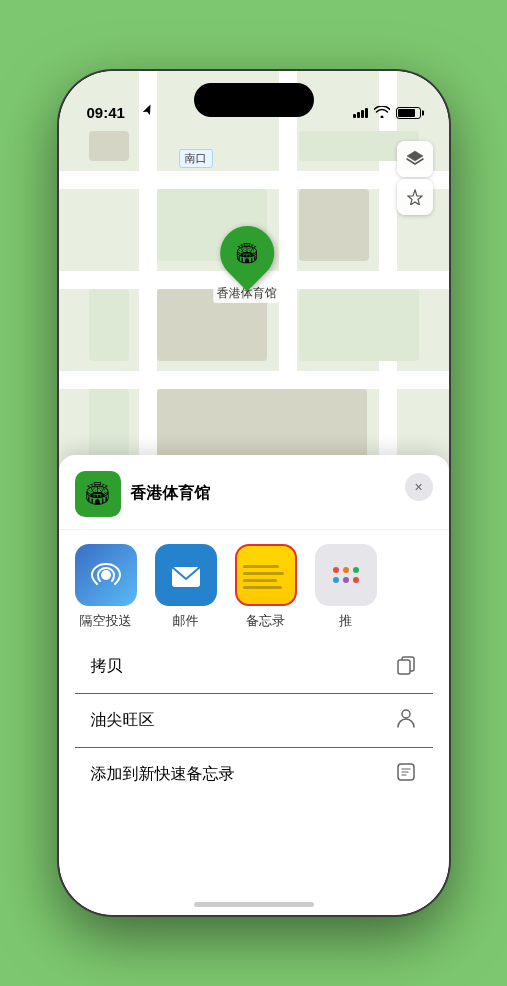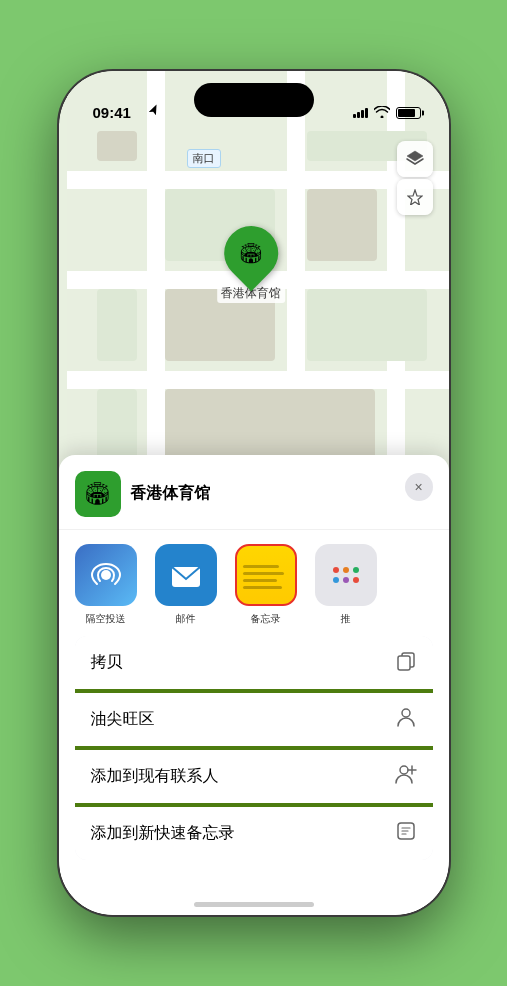--- a/index.html
+++ b/index.html
@@ -83,34 +83,33 @@
       z-index: 99;
     }
 
     .status-time {
       font-size: 15px;
       font-weight: 600;
       color: #000;
       display: flex;
       align-items: flex-start;
       gap: 18px;
-      margin-left: 6px;
     }
 
     .status-icons {
       display: flex;
       align-items: center;
       gap: 6px;
     }
 
     
     .map-area {
       position: absolute;
       top: 0;
-      left: 8px;
+      left: 0;
       right: 0;
       height: 450px;
       background: #e8efe0;
       overflow: hidden;
     }
 
     
     .map-road-h {
       position: absolute;
       background: #fff;
@@ -345,21 +344,21 @@
 
     .notes-line:nth-child(2) {
       width: 90%;
     }
 
     .notes-line:nth-child(3) {
       width: 75%;
     }
 
     .app-label {
-      font-size: 10px;
+      font-size: 13px;
       color: #333;
       text-align: center;
     }
 
     
     .notes-selected {
       border: 2px solid #e8302a;
     }
 
     
@@ -388,21 +387,21 @@
       border-radius: 12px;
       overflow: hidden;
     }
 
     .action-item {
       display: flex;
       align-items: center;
       justify-content: space-between;
       padding: 13px 16px;
       background: #fff;
-      border-bottom: 4px solid #4d7c0f;
+      border-bottom: 1px solid #4d7c0f;
     }
 
     .action-item:last-child {
       border-bottom: none;
     }
 
     .action-text {
       font-size: 16px;
       color: #000;
     }
@@ -634,30 +633,20 @@
         <div class="action-item">
           <span class="action-text">油尖旺区</span>
           <span class="action-icon">
             <svg width="22" height="22" viewBox="0 0 22 22">
               <circle cx="11" cy="7" r="4" fill="none" stroke="#666" stroke-width="1.5"></circle>
               <path d="M3 20c0-4.4 3.6-8 8-8s8 3.6 8 8" fill="none" stroke="#666" stroke-width="1.5" stroke-linecap="round"></path>
             </svg>
           </span>
         </div>
 
-        <div class="action-item">
-          <span class="action-text">添加到现有联系人</span>
-          <span class="action-icon">
-            <svg width="22" height="22" viewBox="0 0 22 22">
-              <circle cx="9" cy="7" r="4" fill="none" stroke="#666" stroke-width="1.5"></circle>
-              <path d="M1 20c0-4.4 3.6-8 8-8s8 3.6 8 8" fill="none" stroke="#666" stroke-width="1.5" stroke-linecap="round"></path>
-              <path d="M17 3v8M13 7h8" stroke="#666" stroke-width="1.5" stroke-linecap="round"></path>
-            </svg>
-          </span>
-        </div>
 
         <div class="action-item">
           <span class="action-text">添加到新快速备忘录</span>
           <span class="action-icon">
             <svg width="22" height="22" viewBox="0 0 22 22">
               <rect x="3" y="3" width="16" height="16" rx="3" fill="none" stroke="#666" stroke-width="1.5"></rect>
               <path d="M7 8h8M7 11h6M7 14h4" stroke="#666" stroke-width="1.2" stroke-linecap="round"></path>
             </svg>
           </span>
         </div>

